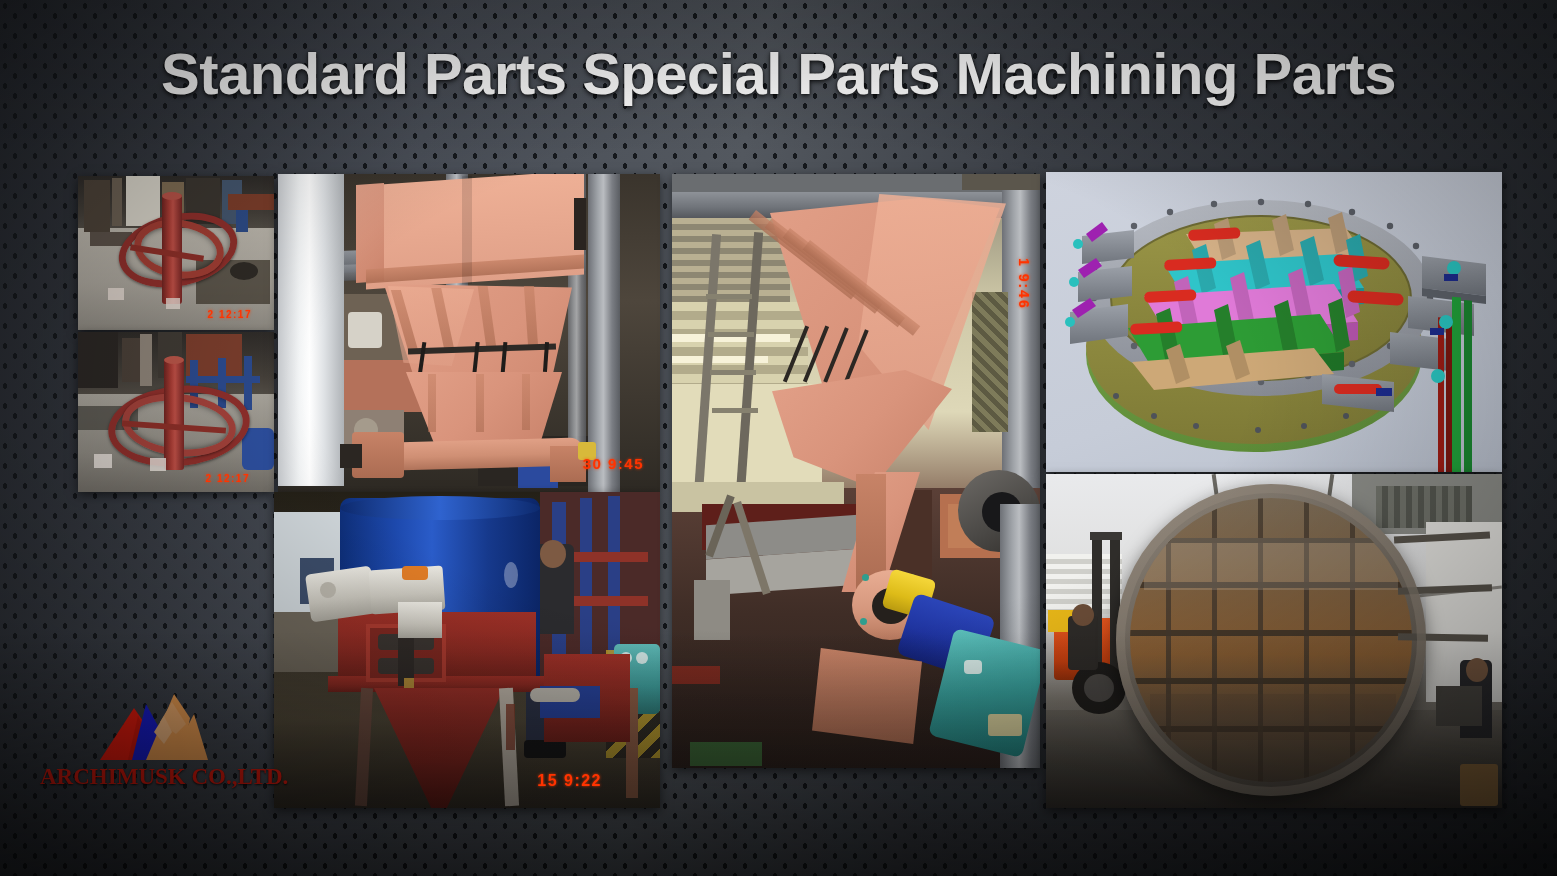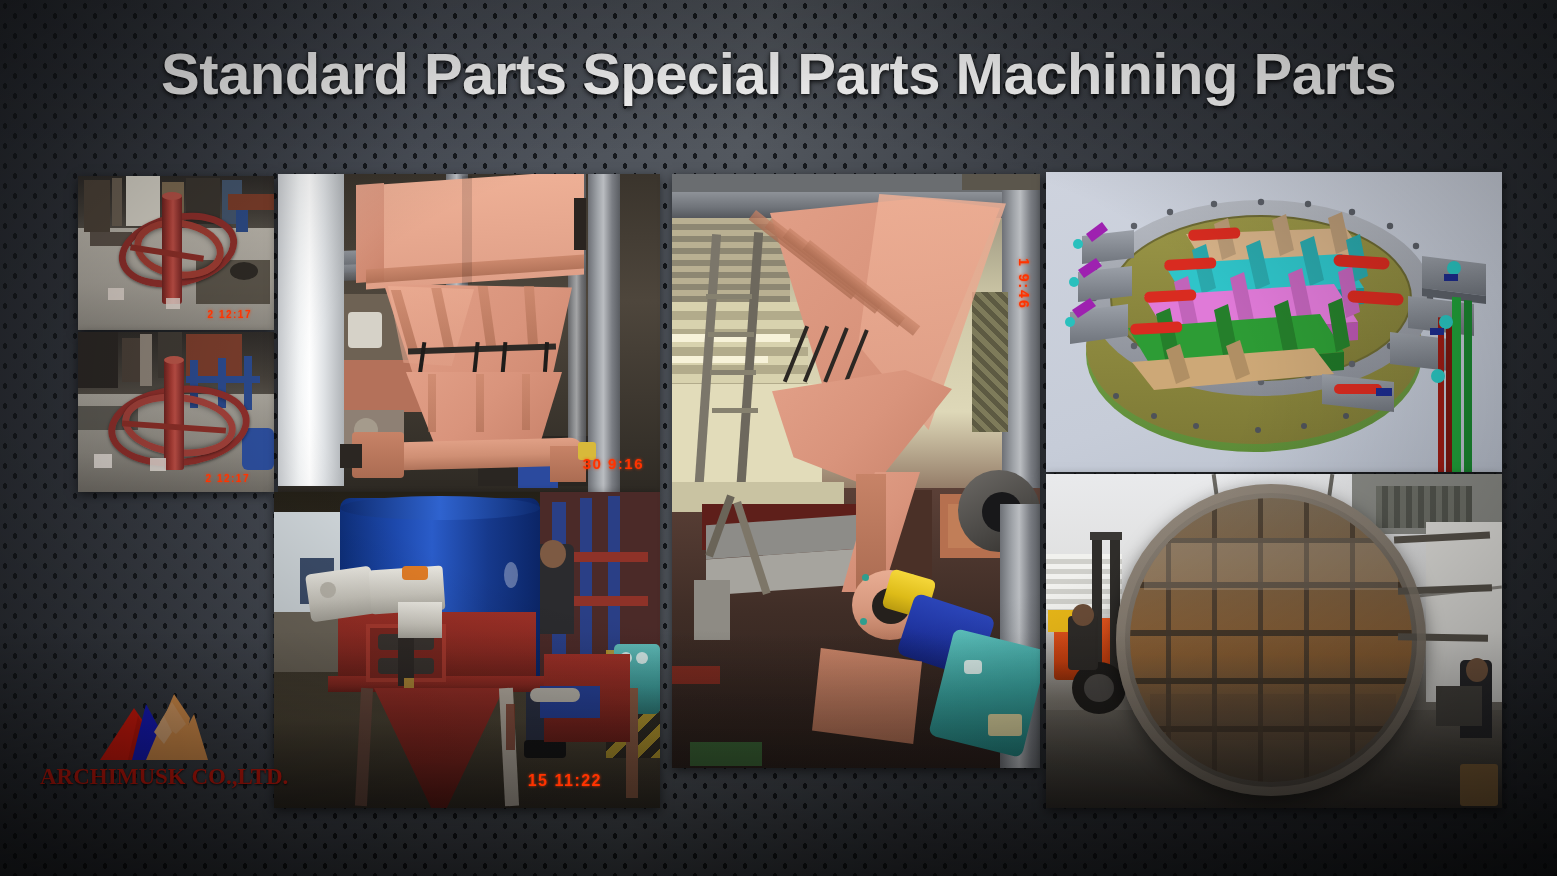--- a/index.html
+++ b/index.html
@@ -208,21 +208,21 @@
       <div class="lay salmon-dk" style="left:150px;top:200px;width:8px;height:58px;opacity:.6;"></div>
       <div class="lay salmon-dk" style="left:198px;top:200px;width:8px;height:58px;opacity:.6;"></div>
       <div class="lay salmon-dk" style="left:244px;top:200px;width:8px;height:56px;opacity:.6;"></div>
 
       <div class="lay" style="left:110px;top:266px;width:196px;height:28px;border-radius:14px;
            background:linear-gradient(180deg,#e0a086 0%,#cf8f74 55%,#b0735a 100%);transform:rotate(-1.5deg);"></div>
       <div class="lay salmon-dk" style="left:74px;top:258px;width:52px;height:46px;border-radius:4px;"></div>
       <div class="lay" style="left:62px;top:270px;width:22px;height:24px;background:#2b2622;"></div>
       <div class="lay salmon-dk" style="left:272px;top:272px;width:36px;height:36px;"></div>
       <div class="lay" style="left:300px;top:268px;width:18px;height:18px;border-radius:3px;background:#d8b93a;"></div>
-      <div class="stamp" style="right:16px;bottom:20px;font-size:15px;">30   9:16</div>
+      <div class="stamp" style="right:16px;bottom:20px;font-size:15px;">30   9:45</div>
     </div>
   </div>
 
   <div class="panel" style="left:274px; top:492px; width:386px; height:316px;">
     <div class="ph">
       <div class="lay" style="inset:0;width:386px;height:316px;background:linear-gradient(180deg,#242017 0%,#3a342a 45%,#504838 72%,#322c24 100%);"></div>
 
       <div class="lay" style="left:0px;top:20px;width:72px;height:120px;background:#cfd6da;"></div>
       <div class="lay" style="left:0px;top:120px;width:78px;height:60px;background:#6d665a;"></div>
       <div class="lay" style="left:26px;top:66px;width:34px;height:46px;background:#3c4d6a;"></div>
@@ -269,21 +269,21 @@
            background:linear-gradient(180deg,#9a3028 0%,#81261f 60%,#5f1b16 100%);"></div>
 
       <div class="lay" style="left:84px;top:196px;width:12px;height:118px;background:#6a4a3e;transform:rotate(3deg);"></div>
       <div class="lay" style="left:228px;top:196px;width:14px;height:118px;background:#b9b0a4;transform:rotate(-3deg);"></div>
       <div class="lay" style="left:232px;top:212px;width:9px;height:46px;background:#7d3a28;opacity:.8;"></div>
       <div class="lay" style="left:352px;top:196px;width:12px;height:110px;background:#8a5b44;"></div>
 
       <div class="lay red-body" style="left:270px;top:162px;width:86px;height:88px;"></div>
       <div class="lay" style="left:266px;top:194px;width:60px;height:32px;background:#27429a;"></div>
       <div class="lay" style="left:256px;top:196px;width:50px;height:14px;border-radius:7px;background:#b9b5ac;"></div>
-      <div class="stamp" style="right:58px;bottom:18px;font-size:16px;">15   11:22</div>
+      <div class="stamp" style="right:58px;bottom:18px;font-size:16px;">15   9:22</div>
     </div>
   </div>
 
   <div class="panel" style="left:672px; top:174px; width:368px; height:594px;">
     <div class="ph">
       <div class="lay" style="inset:0;width:368px;height:594px;background:linear-gradient(180deg,#8a8572 0%,#cfc9a8 22%,#ded8b8 40%,#6b4a3c 60%,#3e2b24 100%);"></div>
 
       <div class="lay" style="left:0px;top:0px;width:368px;height:40px;background:#6a6d70;"></div>
       <div class="lay steel-beam" style="left:0px;top:18px;width:368px;height:26px;"></div>
       <div class="lay" style="left:0px;top:44px;width:118px;height:84px;

